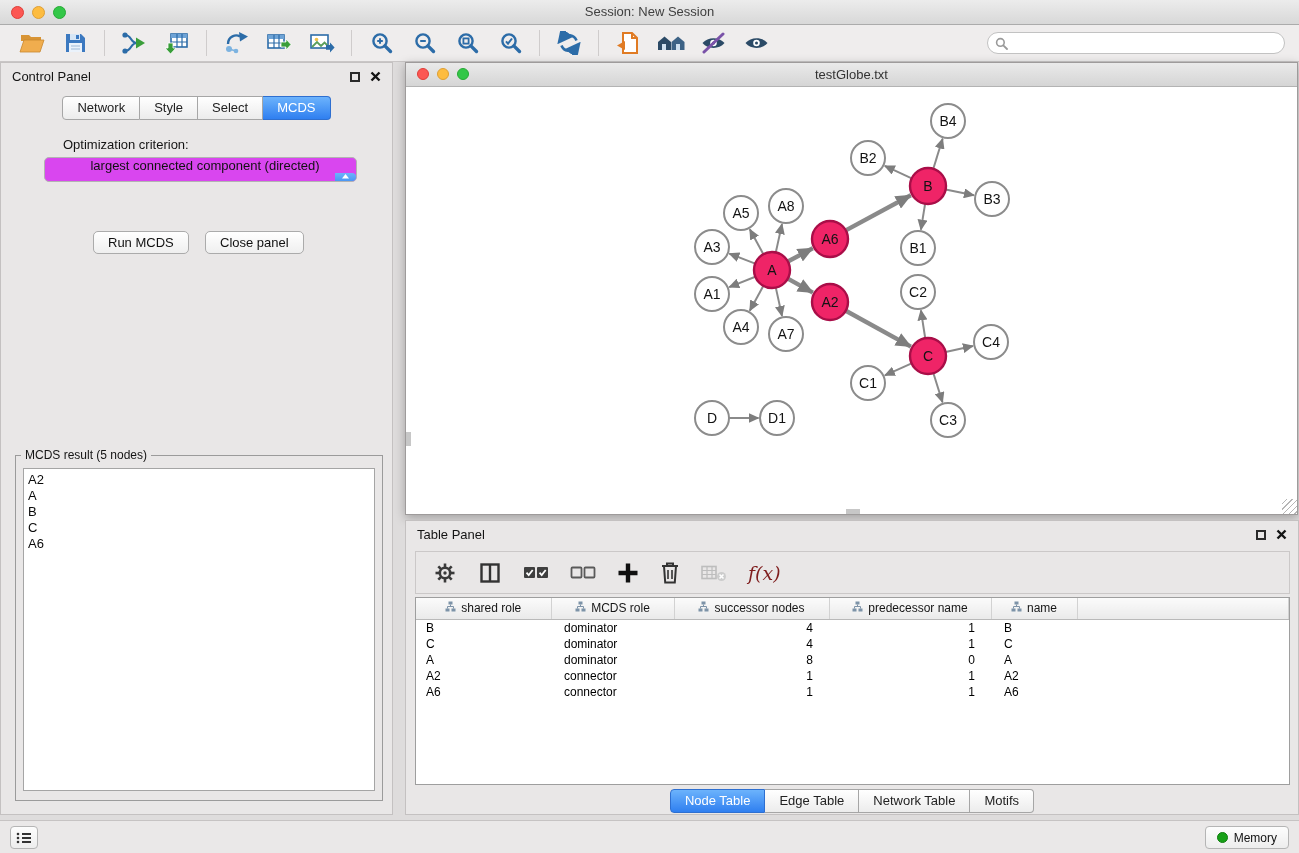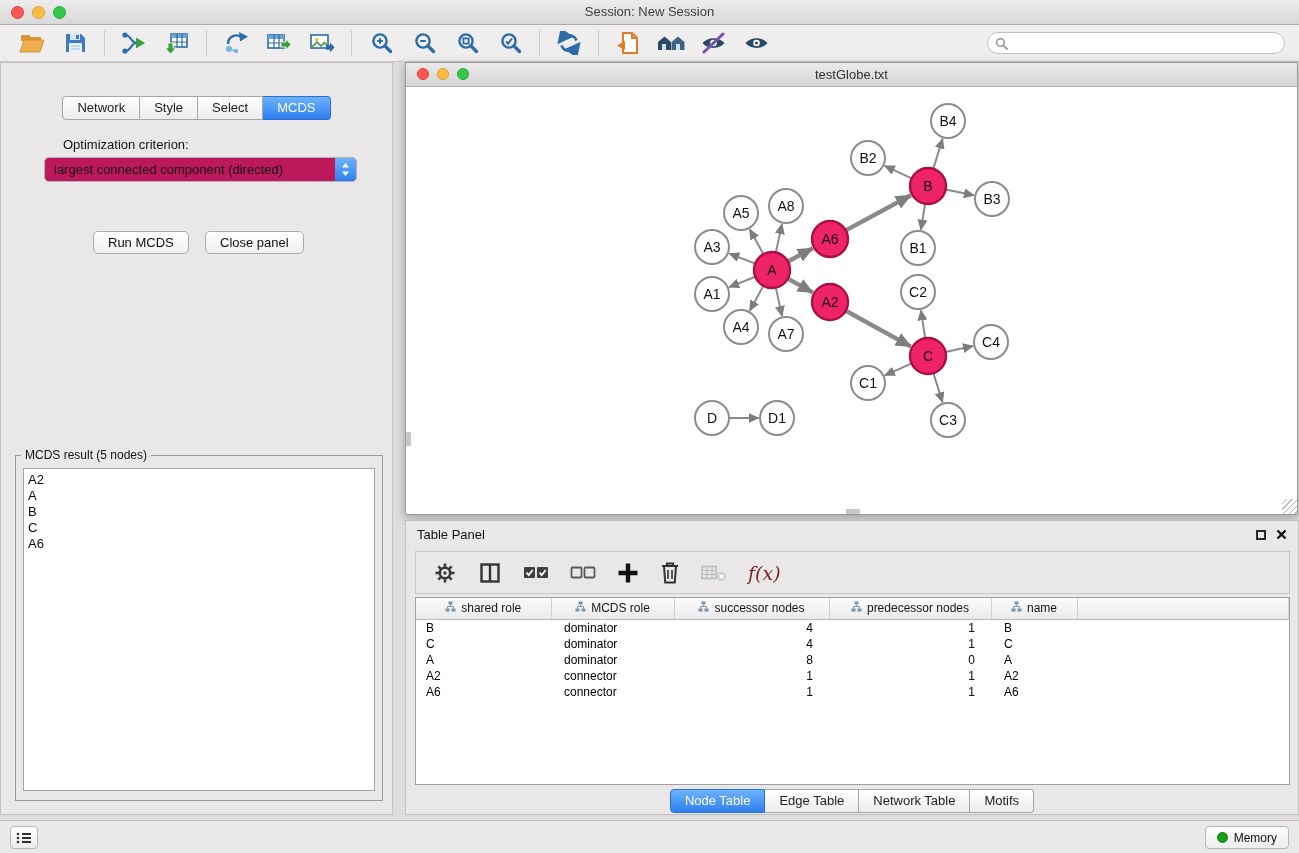--- a/index.html
+++ b/index.html
@@ -35,23 +35,23 @@
   
   .control-panel { position:absolute; left:0; top:62px; width:393px; height:753px;
     background:#e9e7e7; border:1px solid #c4c1c1; }
   .seg-tabs { position:absolute; left:0; top:33px; width:100%; display:flex; justify-content:center; }
   .seg-tab { padding:3px 14px; font-size:13px; color:#222; background:linear-gradient(#ffffff,#ececec);
     border:1px solid #a6a6a6; border-left:none; line-height:16px; }
   .seg-tab:first-child { border-left:1px solid #a6a6a6; border-radius:4px 0 0 4px; }
   .seg-tab:last-child { border-radius:0 4px 4px 0; }
   .seg-tab.active { background:linear-gradient(#6cb3fc,#2f7ff0); border-color:#2e6fd0; color:#fff; }
   .opt-label { position:absolute; left:62px; top:74px; font-size:13px; color:#141414; }
-  .dropdown { position:absolute; left:43px; top:94px; width:313px; height:25px; background:#be185d;
+  .dropdown { position:absolute; left:43px; top:94px; width:313px; height:25px; background:#d946ef;
     border:1px solid #b3b3b3; border-radius:5px; display:flex; align-items:center; font-size:13px; color:#111;
-    padding-left:9px; overflow:hidden; }
+    padding-left:9px; overflow:hidden;flex-direction:column; }
   .dropdown .spin { margin-left:auto; width:21px; height:23px; border-radius:0 4px 4px 0;
     background:linear-gradient(#6db2fb,#2f80ee); display:flex; align-items:center; justify-content:center; }
   .mac-btn { position:absolute; height:23px; background:linear-gradient(#ffffff,#efefef);
     border:1px solid #ababab; border-radius:5px; font-size:13px; color:#111; padding:0 14px;
     font-family:"Liberation Sans",sans-serif;margin-top:39px; }
   .groupbox { position:absolute; left:14px; top:392px; width:368px; height:346px; border:1px solid #9b9b9b; }
   .groupbox-legend { position:absolute; top:-8px; left:5px; background:#e9e7e7; padding:0 4px;
     font-size:12px; color:#141414; }
   .result-list { position:absolute; left:7px; right:7px; top:12px; bottom:9px; background:#fff;
     border:1px solid #a5a5a5; font-size:13px; padding:3px 4px; overflow:auto; }
@@ -260,20 +260,29 @@
     <div class="search-field">
       <svg width="13" height="13" viewBox="0 0 13 13">
           <circle cx="5.4" cy="5.4" r="3.8" fill="none" stroke="#9a9a9a" stroke-width="1.6"></circle>
           <line x1="8.3" y1="8.3" x2="12" y2="12" stroke="#9a9a9a" stroke-width="1.8" stroke-linecap="round"></line>
         </svg>
       <input placeholder="" style="">
     </div>
   </div>
 
   <div class="control-panel">
+    <div class="panel-header">
+      <span>Control Panel</span>
+      <span class="win-btns">
+        <span class="float-btn"></span>
+        <svg width="11" height="11" viewBox="0 0 11 11">
+            <path d="M1.5 1.5 L9.5 9.5 M9.5 1.5 L1.5 9.5" stroke="#141414" stroke-width="2.4"></path>
+          </svg>
+      </span>
+    </div>
     <div class="seg-tabs">
         <div class="seg-tab">Network</div>
         <div class="seg-tab">Style</div>
         <div class="seg-tab">Select</div>
         <div class="seg-tab active">MCDS</div>
       </div>
     <div class="opt-label">Optimization criterion:</div>
     <div class="dropdown">
       <span>largest connected component (directed)</span>
       <span class="spin">
@@ -498,21 +507,21 @@
                 </span>
               </th>
               <th>
                 <span class="hwrap">
                   <span><svg width="11" height="11" viewBox="0 0 11 11">
                       <rect x="3.5" y="0.5" width="4" height="3" fill="#7d93a8"></rect>
                       <rect x="0.5" y="7.5" width="4" height="3" fill="#7d93a8"></rect>
                       <rect x="6.5" y="7.5" width="4" height="3" fill="#7d93a8"></rect>
                       <path d="M5.5 3.5v2M2.5 7.5V5.5h6v2" stroke="#7d93a8" fill="none"></path>
                     </svg></span>
-                  <span class="hdr-label">predecessor nodes</span>
+                  <span class="hdr-label">predecessor name</span>
                 </span>
               </th>
               <th>
                 <span class="hwrap">
                   <span><svg width="11" height="11" viewBox="0 0 11 11">
                       <rect x="3.5" y="0.5" width="4" height="3" fill="#7d93a8"></rect>
                       <rect x="0.5" y="7.5" width="4" height="3" fill="#7d93a8"></rect>
                       <rect x="6.5" y="7.5" width="4" height="3" fill="#7d93a8"></rect>
                       <path d="M5.5 3.5v2M2.5 7.5V5.5h6v2" stroke="#7d93a8" fill="none"></path>
                     </svg></span>

